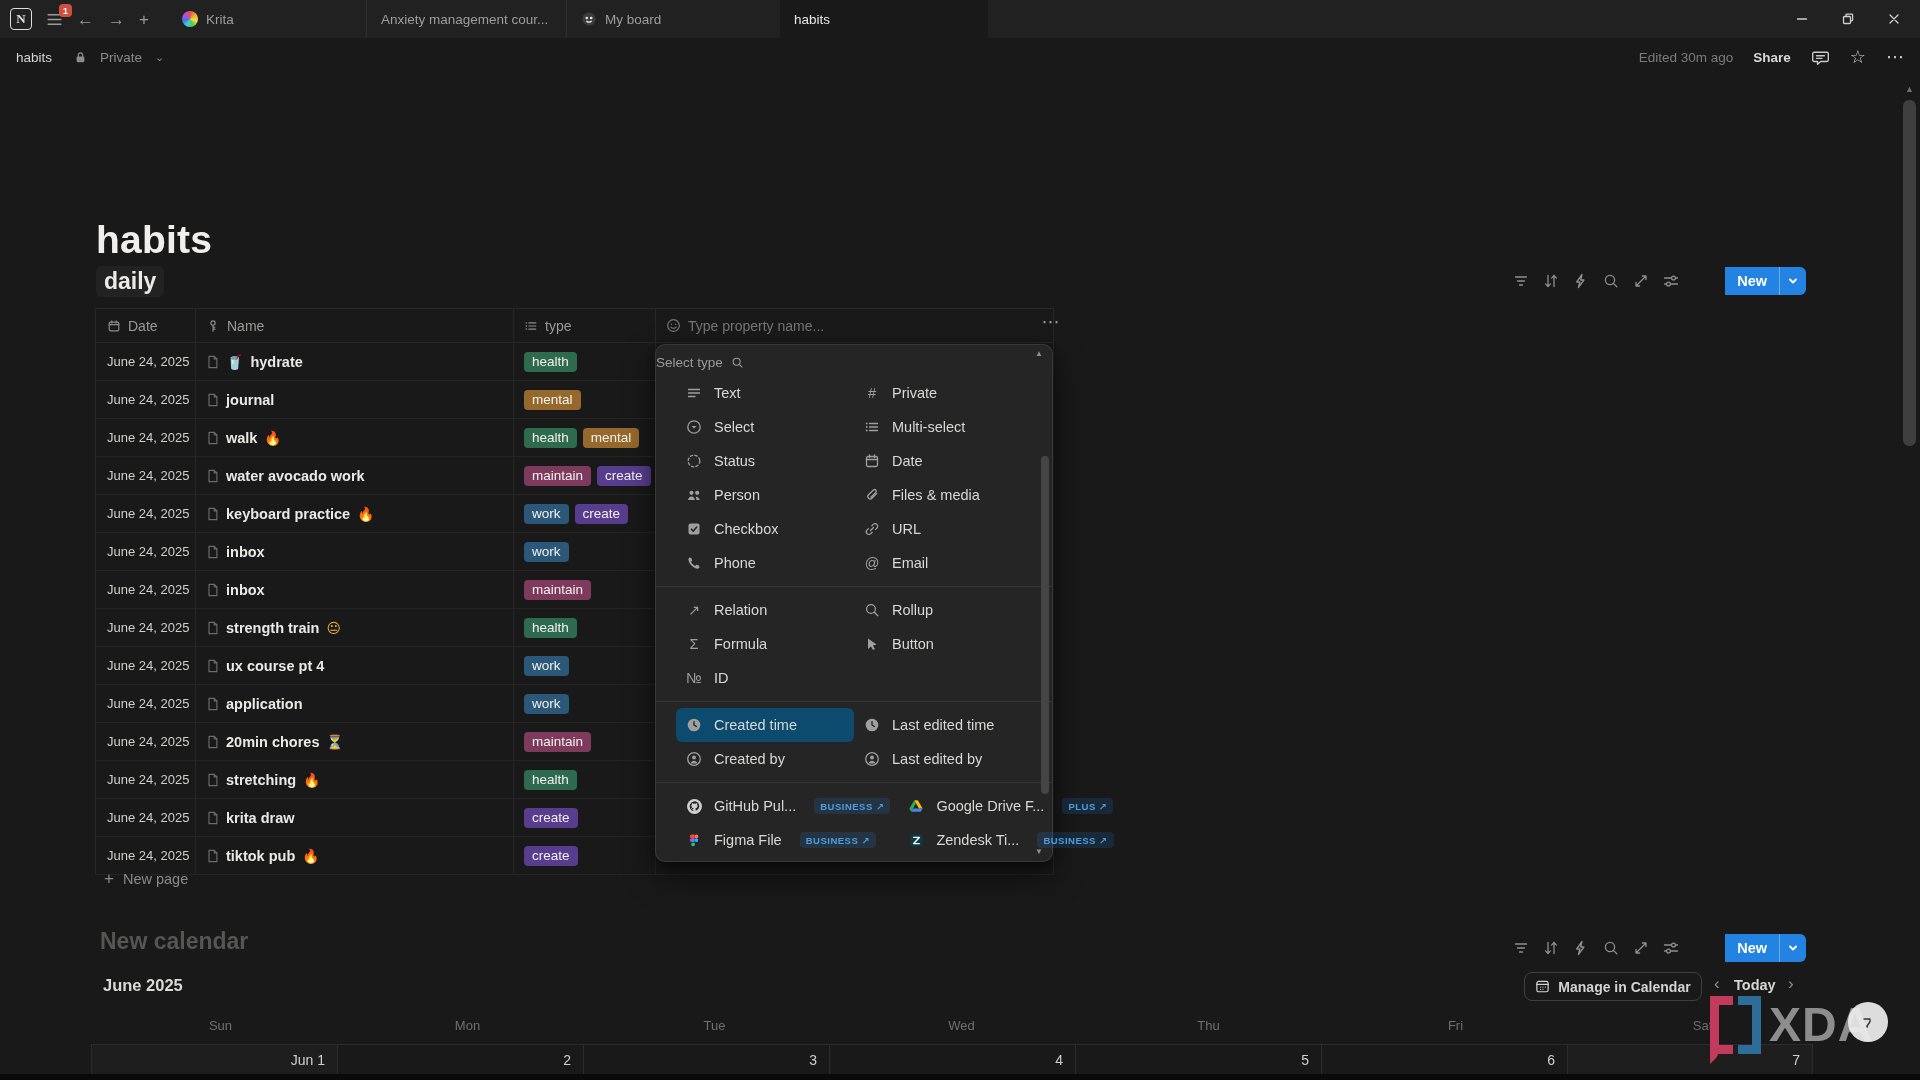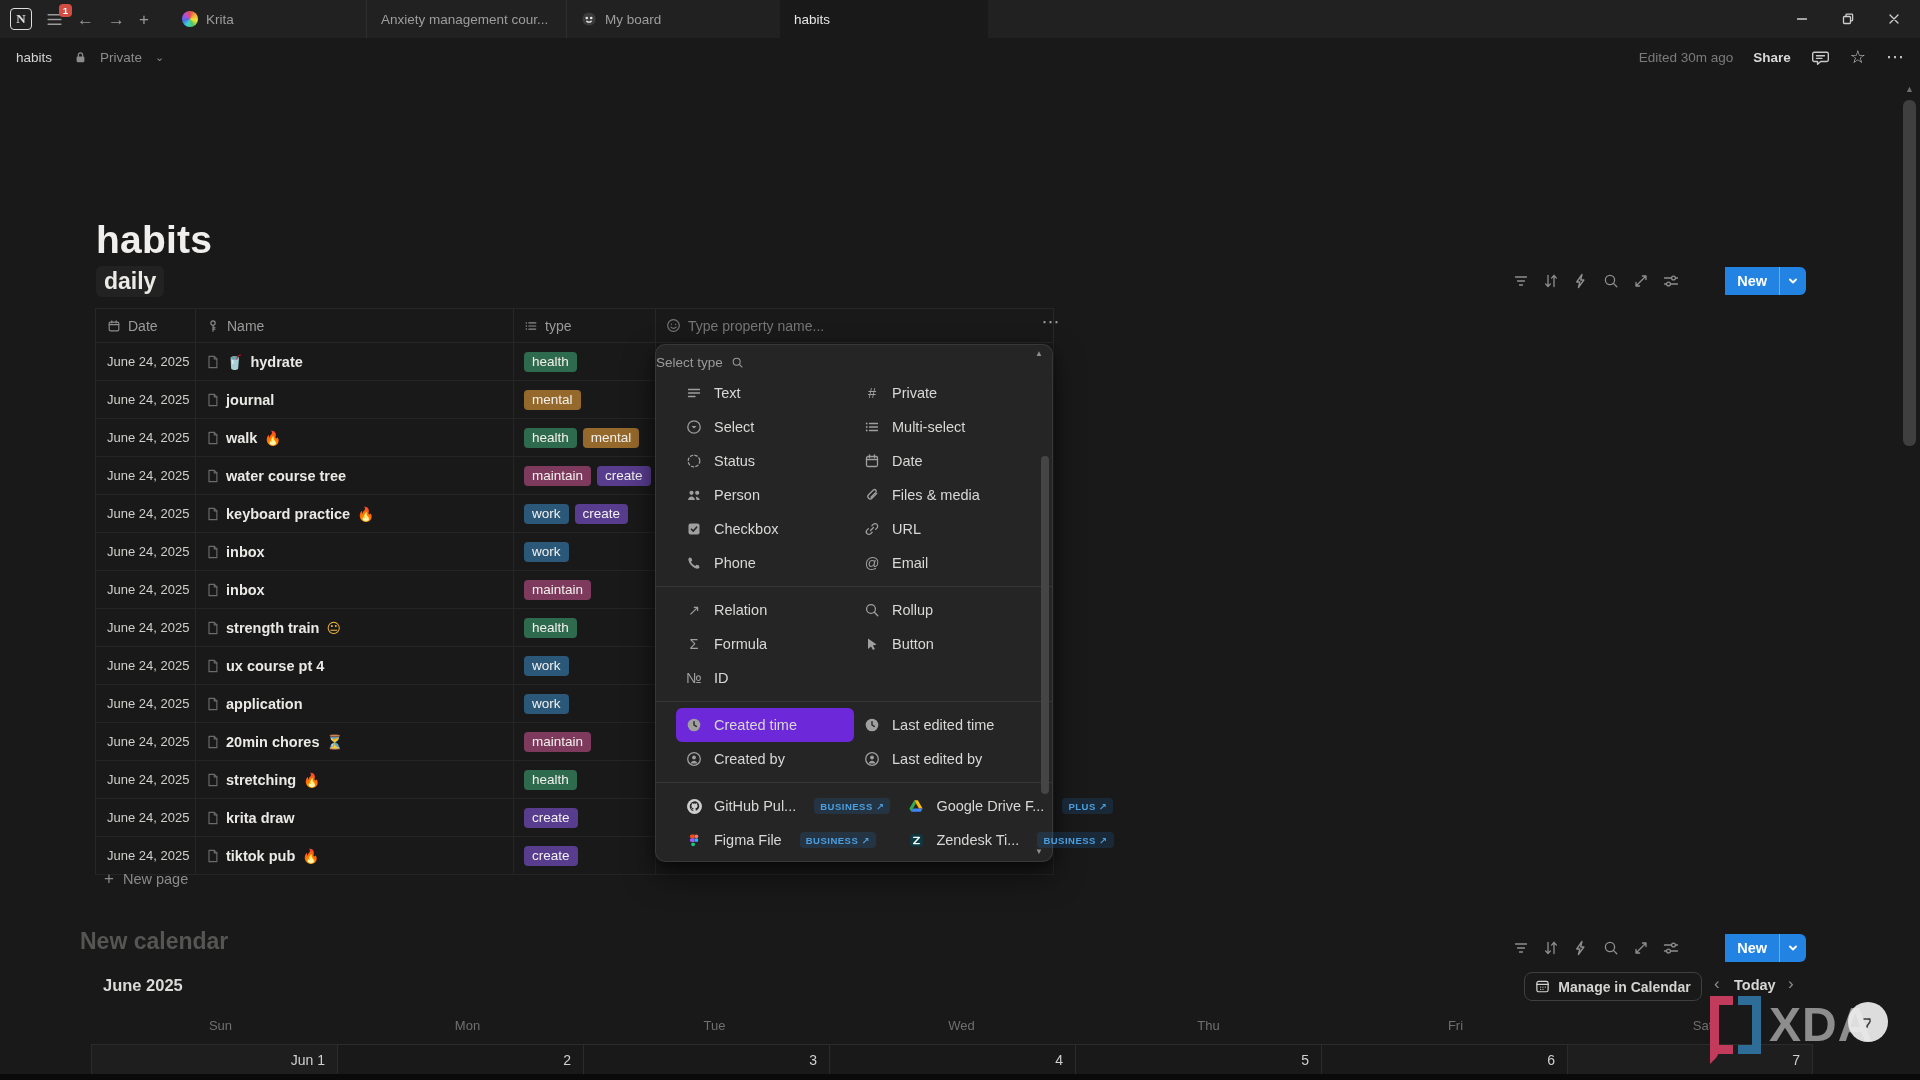--- a/index.html
+++ b/index.html
@@ -83,21 +83,21 @@
   .mi{display:flex;align-items:center;gap:10px;height:34px;padding:0 8px;border-radius:6px;}
   .mi-ic{width:20px;color:#9f9f9f;display:flex;justify-content:center;font-size:14.5px;}
   .mi-lb{color:#d8d8d6;font-size:14.5px;white-space:nowrap;}
   .mbadge{margin-left:8px;font-size:9.5px;font-weight:700;letter-spacing:.5px;color:#4b9fe0;
     background:rgba(35,131,226,.16);padding:2.5px 6px;border-radius:4px;white-space:nowrap;}
   .mbadge:empty{display:none;}
   .menu-caret-up{position:absolute;top:4px;right:9px;color:#8f8f8f;font-size:8px;}
   .menu-caret-down{position:absolute;bottom:5px;right:9px;color:#8f8f8f;font-size:8px;}
   .menu-sb{position:absolute;right:3px;top:111px;width:8px;height:338px;background:#454545;border-radius:4px;}
   
-  .cal-title{position:absolute;left:80px;top:928px;font-size:23px;font-weight:700;color:#555553;}
+  .cal-title{position:absolute;left:100px;top:928px;font-size:23px;font-weight:700;color:#555553;}
   .month-label{position:absolute;left:103px;top:976px;font-size:16.5px;font-weight:700;color:#dadad8;}
   .manage-btn{position:absolute;left:1524px;top:972px;height:29px;width:178px;border:1px solid #3f3f3f;
     border-radius:8px;display:flex;align-items:center;justify-content:center;gap:8px;color:#d3d3d1;
     font-size:14px;font-weight:600;box-sizing:border-box;}
   .cal-nav{position:absolute;top:974px;color:#8f8f8f;font-size:17px;}
   .today-lbl{position:absolute;left:1734px;top:977px;color:#d6d6d4;font-size:14.5px;font-weight:600;}
   .weekday-row{position:absolute;left:97px;top:1018px;display:flex;}
   .weekday-row .wd{width:247px;text-align:center;font-size:13px;color:#6f6f6f;}
   .cal-grid{position:absolute;left:91px;top:1044px;display:flex;border-top:1px solid #2b2b2b;}
   .cal-cell{width:246px;height:40px;border-left:1px solid #2b2b2b;box-sizing:border-box;
@@ -367,21 +367,21 @@
             <span class="dtxt">June 24, 2025</span>
           </div>
           <div class="cell c-name">
             <span class="doc-ic ic">
               <svg width="13" height="14" viewBox="0 0 14 16">
                 <path d="M3 1.5h6l3 3v10H3z"></path>
                 <path d="M9 1.5v3h3"></path>
               </svg>
             </span>
 
-            <span class="nm">water course tree</span>
+            <span class="nm">water avocado work</span>
 
           </div>
           <div class="cell c-type">
             <span class="tag" style="background: rgb(126, 58, 93);">maintain</span>
             <span class="tag" style="background: rgb(88, 60, 142);">create</span>
           </div>
           <div class="cell c-new"></div>
         </div>
 
         <div class="trow">
@@ -755,21 +755,21 @@
       </div>
       <div class="mi">
         <span class="mi-ic">№</span>
         <span class="mi-lb">ID</span>
       </div>
     </div>
 
     <div class="menu-div"></div>
 
     <div class="menu-sec">
-      <div class="mi" style="background: #6d28d9;">
+      <div class="mi" style="background: #0c4a6e;">
         <span class="mi-ic ic">
             <svg width="16" height="16" viewBox="0 0 16 16">
               <circle cx="8" cy="8" r="6.3" class="f"></circle>
               <path d="M8 4.8V8l2.3 1.4" style="stroke:#252525;stroke-width:1.4;fill:none"></path>
             </svg>
           </span>
         <span class="mi-lb">Created time</span>
       </div>
       <div class="mi">
         <span class="mi-ic ic">

